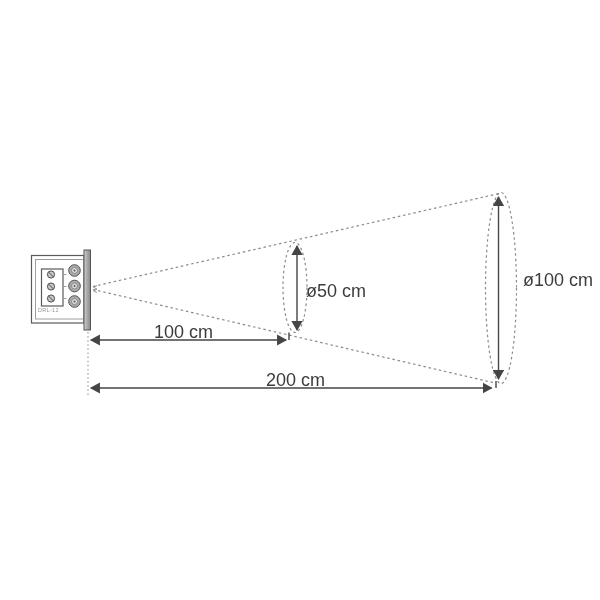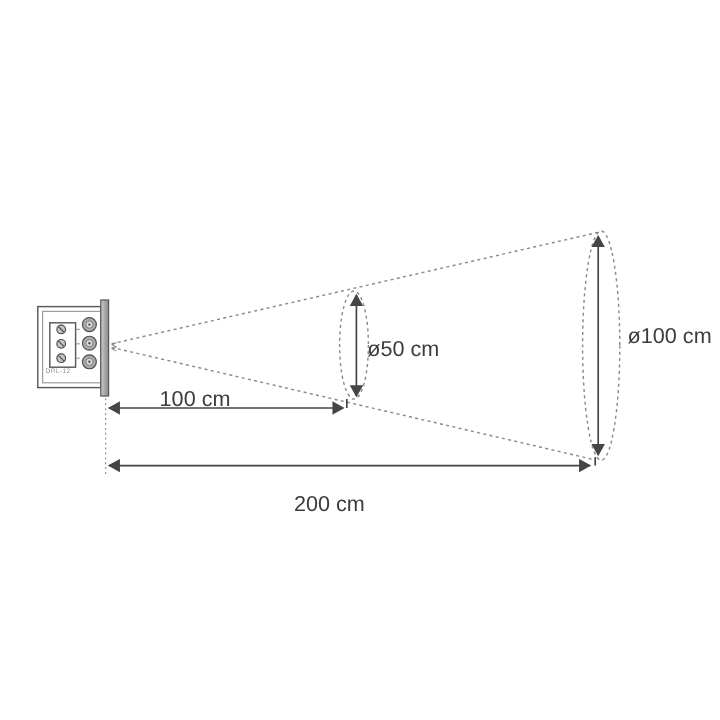--- a/index.html
+++ b/index.html
@@ -13,21 +13,21 @@
   .ext-line{stroke:var(--outline,#8a8a8a);stroke-width:1;fill:none;stroke-dasharray:1.5 2.6;}
   .dim-line{stroke:var(--dimension-line,#454545);stroke-width:1.4;fill:none;}
   .dev-line{stroke:var(--device-line,#5a5a5a);stroke-width:1.2;fill:#ffffff;}
   .dev-thin{stroke:#9e9e9e;stroke-width:1;fill:none;}
   .chevron{stroke:#8a8a8a;stroke-width:0.9;fill:none;}
   
   .dim-label{
     position:absolute;font-weight:400;font-size:18px;line-height:1.1;
     color:var(--label-text,#3c3c3c);white-space:nowrap;
   }
-  .centered{text-align:left;width:80px;}
+  .centered{text-align:right;width:80px;}
   .title-clip{
     position:absolute;left:24px;top:162px;width:240px;height:17px;overflow:hidden;
   }
   .title-clip span{
     display:block;margin-top:-8px;font-weight:700;font-size:17px;line-height:1;
     letter-spacing:0.4px;color:var(--title-text,#333333);white-space:nowrap;
   }
   .device-model{
     position:absolute;left:38px;top:307px;font-size:5.5px;letter-spacing:0.3px;
     color:#949494;font-weight:400;
@@ -117,14 +117,14 @@
   </svg>
 
   <div class="device-model">DRL-12</div>
 
   <div class="dim-label" style="left:306px;top:282px;">ø50 cm</div>
 
   <div class="dim-label" style="left:523px;top:271px;">ø100 cm</div>
 
   <div class="dim-label centered" style="left:133px;top:323px;">100 cm</div>
 
-  <div class="dim-label centered" style="left:245px;top:371px;margin-top:40px;">200 cm</div>
+  <div class="dim-label centered" style="left:245px;top:371px;">200 cm</div>
 </div>
 
 </body></html>

